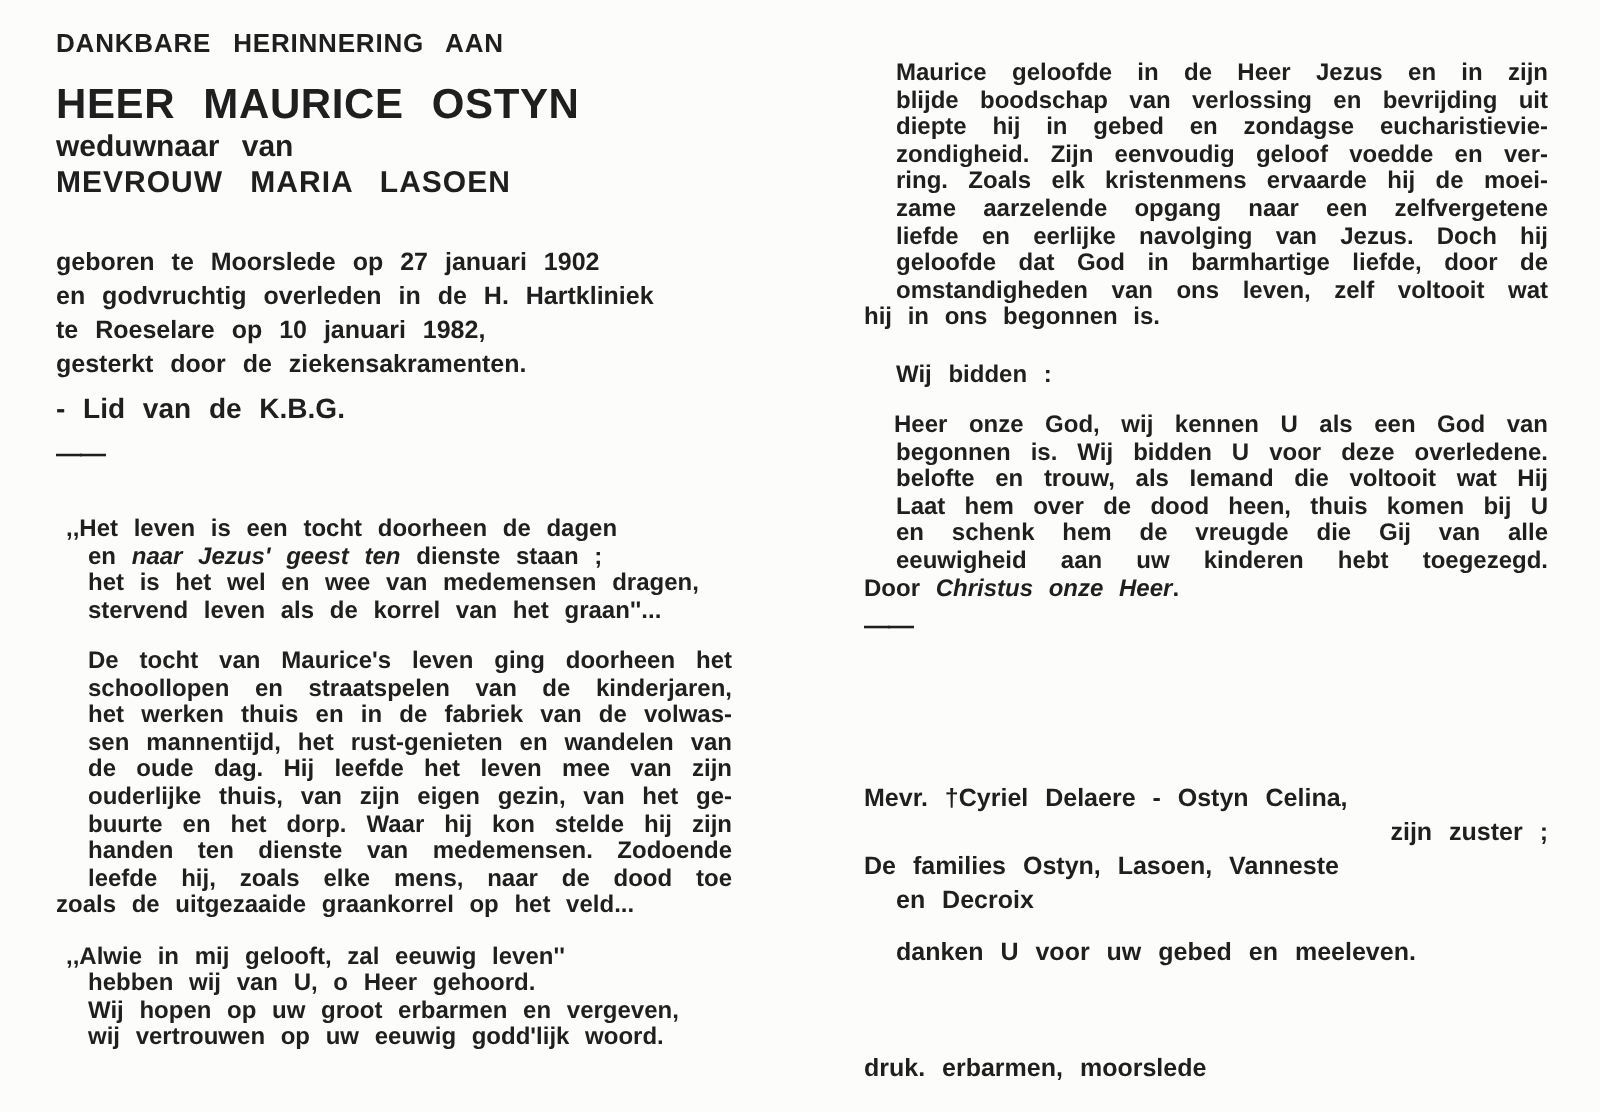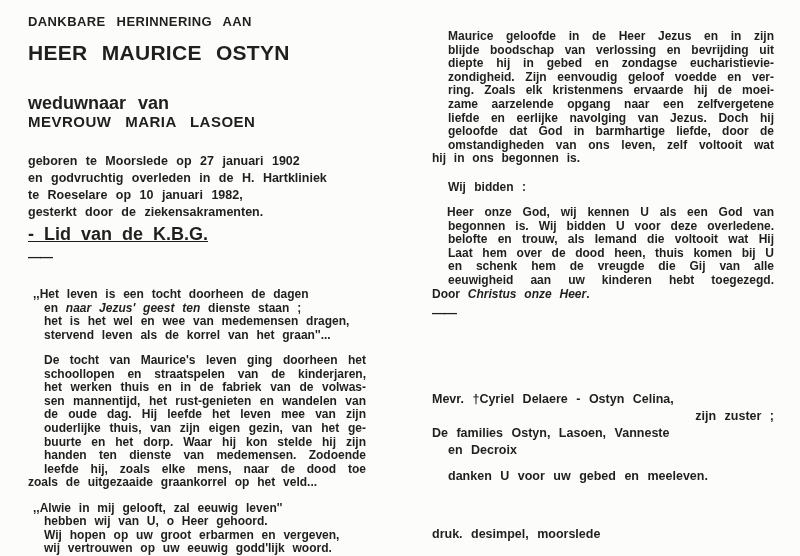--- a/index.html
+++ b/index.html
@@ -19,26 +19,26 @@
   .col{position:absolute;}
   .col-left{left:28px;top:15px;width:338px;}
   .col-right{left:432px;top:30px;width:342px;}
 
   .line{font-size:12px;line-height:13.6px;white-space:nowrap;word-spacing:4.5px;}
   .jl{text-align:justify;text-align-last:justify;white-space:normal;word-spacing:normal;padding-left:16px;}
   .ind{padding-left:15px;}
 
   .memorial{font-size:13px;line-height:14px;word-spacing:7px;letter-spacing:0.4px;white-space:nowrap;}
   .name{font-size:21px;line-height:22px;margin-top:13px;word-spacing:8px;letter-spacing:0.3px;white-space:nowrap;}
-  .relation{font-size:18px;line-height:13px;margin-top:33px;word-spacing:7px;white-space:nowrap;}
+  .relation{font-size:15px;line-height:13px;margin-top:3px;word-spacing:7px;white-space:nowrap;}
   .spouse{font-size:15px;line-height:16px;margin-top:4px;word-spacing:9px;letter-spacing:0.5px;white-space:nowrap;}
 
   .vitals{margin-top:23px;}
   .vitals .line{line-height:17px;font-size:12.5px;word-spacing:5px;}
-  .membership{margin-top:6px;font-size:18px;line-height:14px;word-spacing:5px;white-space:nowrap;text-decoration:underline;}
+  .membership{margin-top:6px;font-size:14px;line-height:14px;word-spacing:5px;white-space:nowrap;}
 
   .divider{margin-top:9px;font-size:13px;line-height:14px;letter-spacing:-1px;}
 
   .quote{margin-top:24px;padding-left:16px;}
   .quote .line{line-height:13.5px;}
   .hang{text-indent:-11px;}
 
   .life{margin-top:12px;}
   .quote2{margin-top:12px;}
 
@@ -135,16 +135,16 @@
     <div class="rdivider">——</div>
 
     <div class="ack">
       <div class="line">Mevr. †Cyriel Delaere - Ostyn Celina,</div>
       <div class="line role">zijn zuster ;</div>
       <div class="line">De families Ostyn, Lasoen, Vanneste</div>
       <div class="line fam2">en Decroix</div>
       <div class="line thanks">danken U voor uw gebed en meeleven.</div>
     </div>
 
-    <div class="printer">druk. desimpel, moorslede</div>
+    <div class="printer">druk. erbarmen, moorslede</div>
   </div>
 
 </div>
 
 </body></html>

